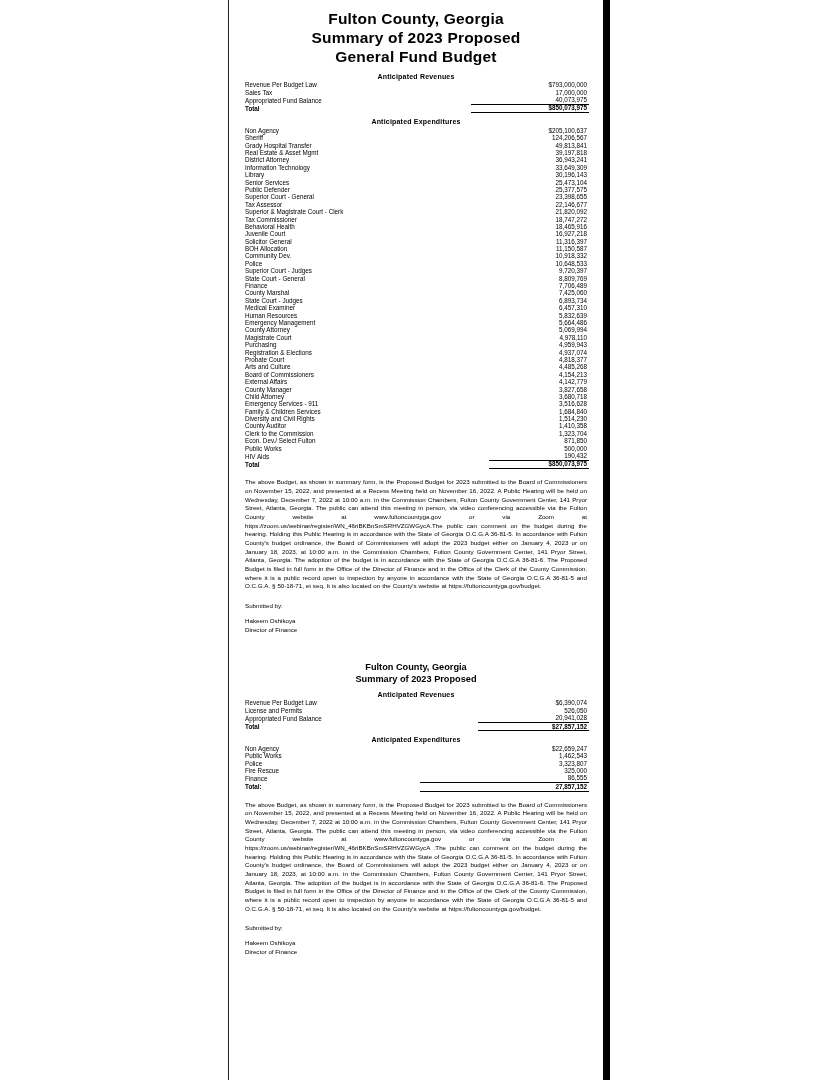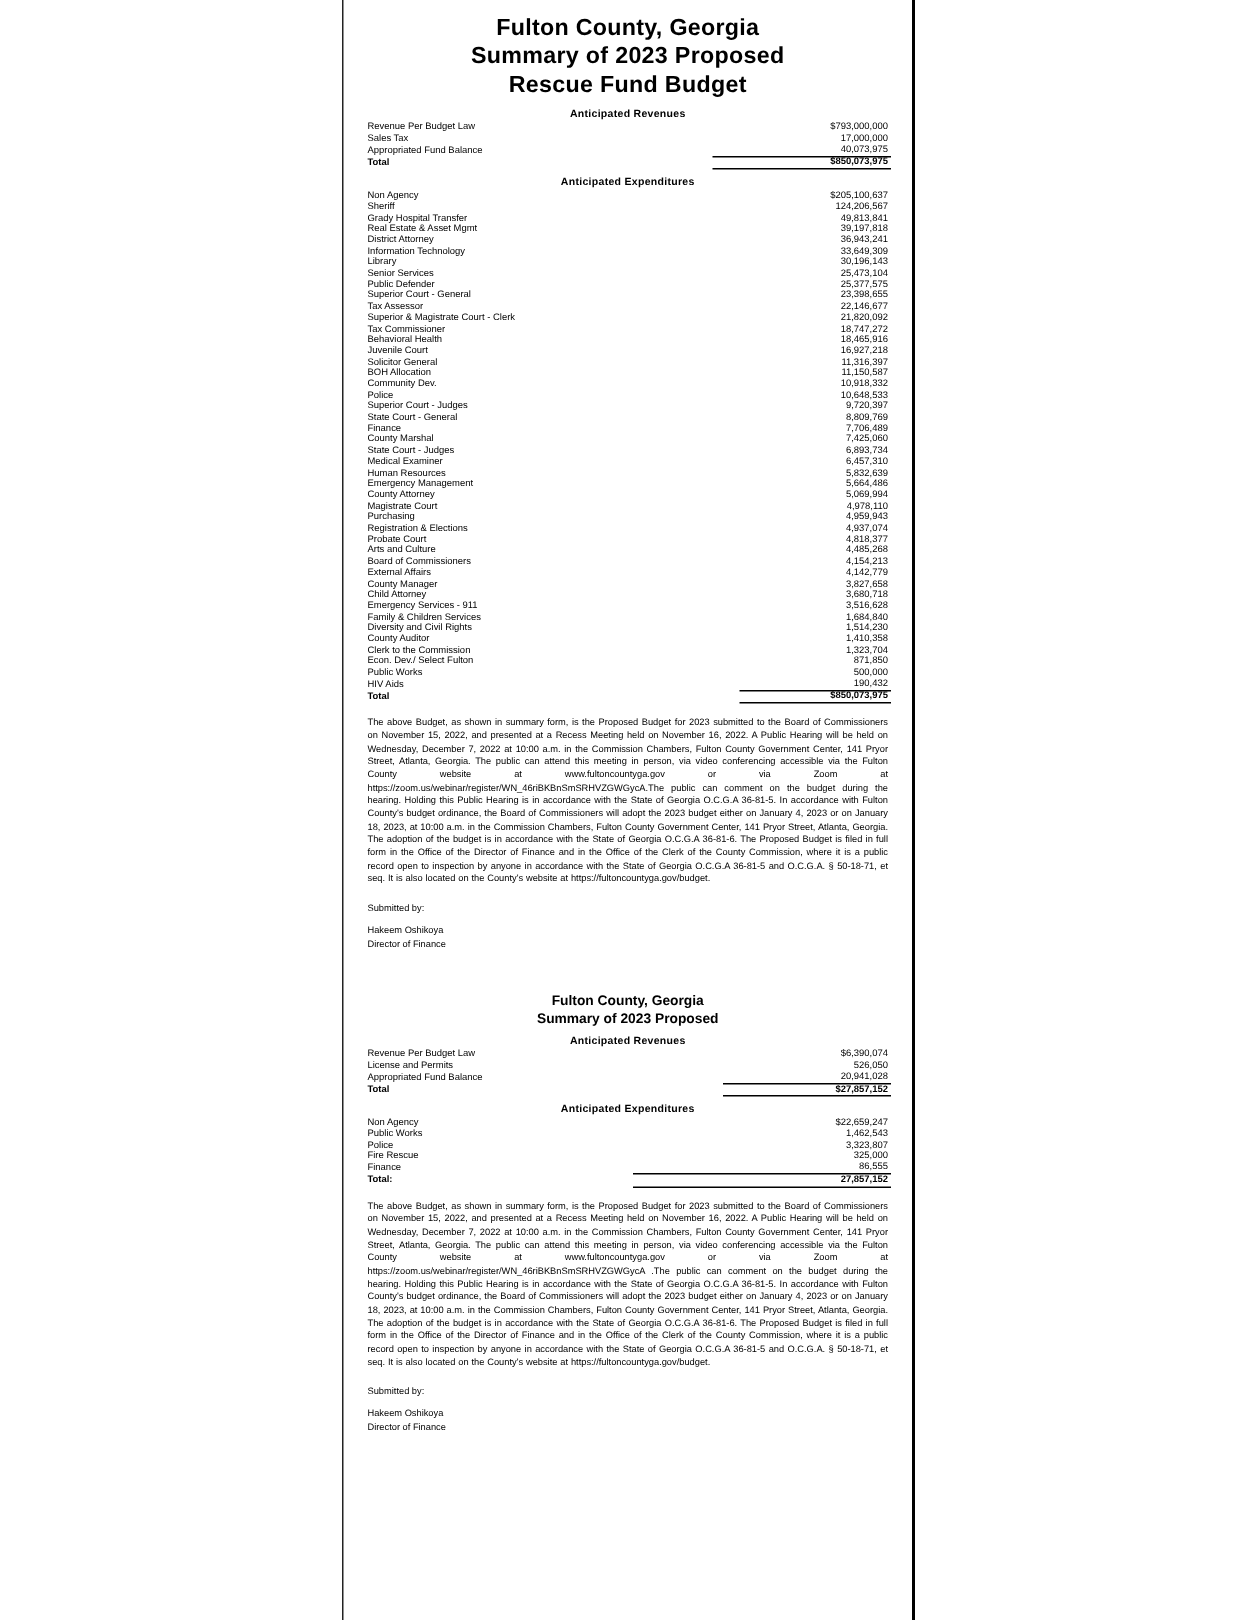--- a/index.html
+++ b/index.html
@@ -14,21 +14,21 @@
     color: #000;
     position: relative;
   }
   .page {
     position: absolute;
     left: 228px;
     top: 0px;
     width: 382px;
     height: 1080px;
     border-left: 1px solid #222;
-    border-right: 2px solid #000000;
+    border-right: 7px solid #000000;
     box-sizing: border-box;
     background: #fff;
     padding: 6px 14px 4px 14px;
   }
   .doc-title {
     text-align: center;
     font-weight: bold;
     font-size: 15.5px;
     line-height: 1.22;
     letter-spacing: 0.2px;
@@ -90,21 +90,21 @@
   .spacer-sm { height: 6px; }
 </style>
 </head>
 <body>
 
 <div class="page">
 
   <div class="doc-title">
     <div>Fulton County, Georgia</div>
     <div>Summary of 2023 Proposed</div>
-    <div>Rescue Fund Budget</div>
+    <div>General Fund Budget</div>
   </div>
 
   <div class="section-head">Anticipated Revenues</div>
   <table class="lines">
     <tbody>
       <tr>
         <td class="label">Revenue Per Budget Law</td>
         <td class="amount">$793,000,000</td>
       </tr>
       <tr>

